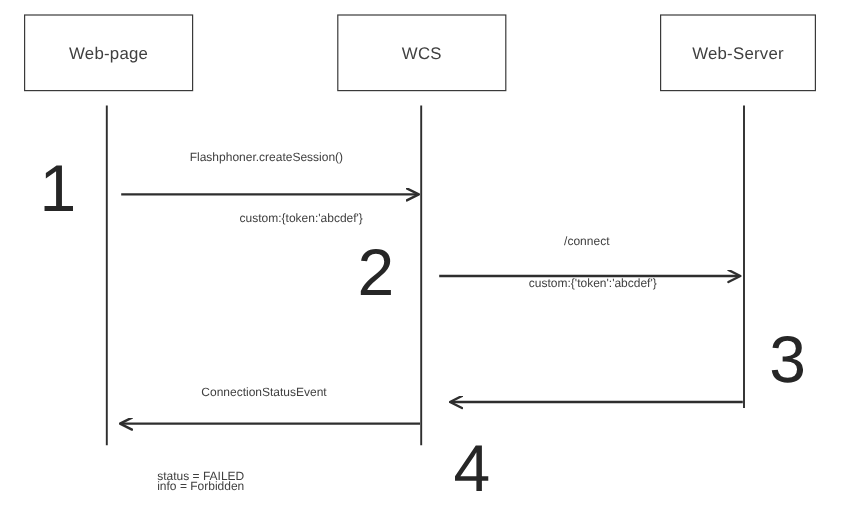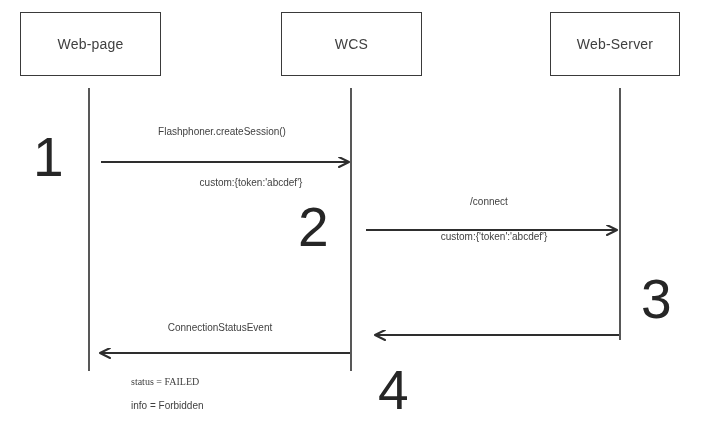--- a/index.html
+++ b/index.html
@@ -102,21 +102,21 @@
   </div>
 
   <div class="msg-label" style="left:222px; top:126px;">Flashphoner.createSession()</div>
   <div class="msg-label" style="left:222px; top:177px;margin-left:29px;">custom:{token:'abcdef'}</div>
 
   <div class="msg-label" style="left:489px; top:196px;">/connect</div>
   <div class="msg-label" style="left:494px; top:231px;">custom:{'token':'abcdef'}</div>
 
 
   <div class="msg-label" style="left:220px; top:322px;">ConnectionStatusEvent</div>
-  <div class="msg-label left-anchor" style="left:131px; top:376px;font-family:Liberation Serif, serif;">status = FAILED</div>
+  <div class="msg-label left-anchor" style="left:131px; top:392px;">status = FAILED</div>
   <div class="msg-label left-anchor" style="left:131px; top:400px;text-align:center;">info = Forbidden</div>
 
   <div class="step-number" style="left:33px; top:130px;">1</div>
   <div class="step-number" style="left:298px; top:200px;">2</div>
   <div class="step-number" style="left:641px; top:272px;">3</div>
   <div class="step-number" style="left:378px; top:363px;">4</div>
 
 </div>
 
 </body></html>

